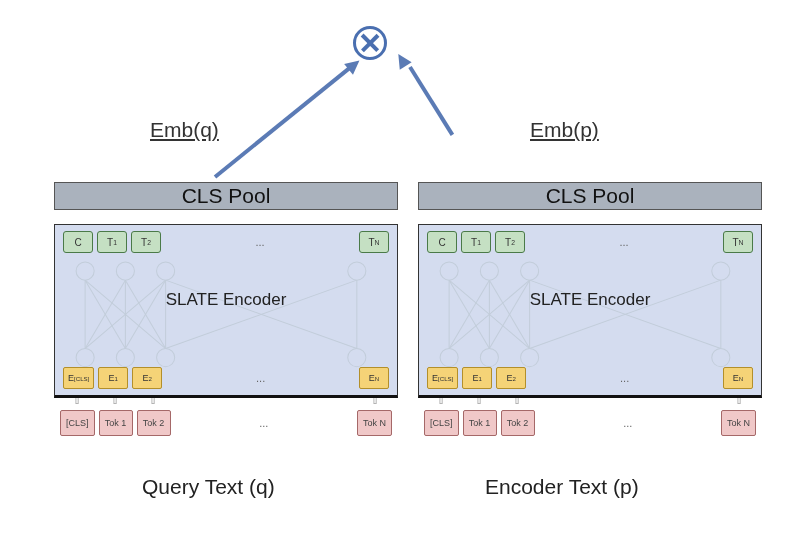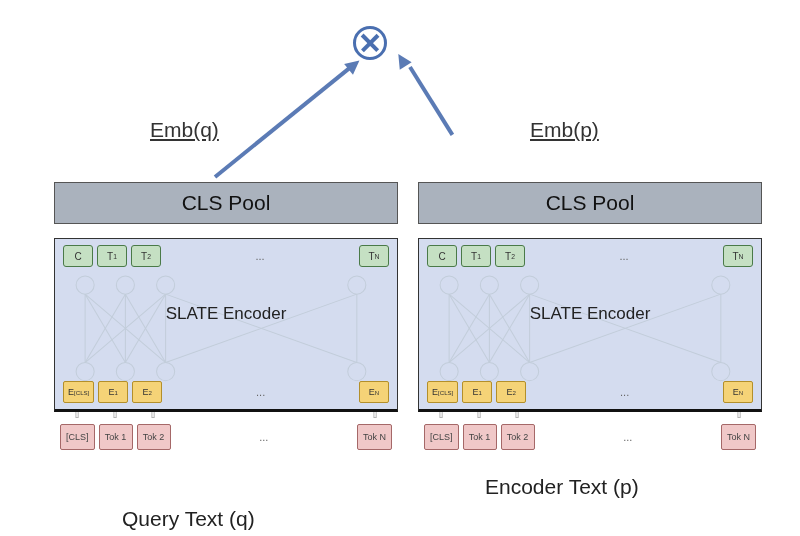--- a/index.html
+++ b/index.html
@@ -20,21 +20,21 @@
   .otimes-node::after  { transform: rotate(-45deg); }
 
   .arrow-line { position: absolute; height: 4px; background: #5b7bb5; transform-origin: left center; }
   .arrow-head { position: absolute; width: 0; height: 0; border-left: 14px solid #5b7bb5; border-top: 7px solid transparent; border-bottom: 7px solid transparent; }
 
   .emb-label { position: absolute; font-size: 21px; color: #333; text-decoration: underline; }
 
   .panel { position: absolute; width: 344px; top: 182px; }
   
   .cls-pool {
-    height: 42px; background: #aab2bd; border: 1.5px solid #555;
+    height: 28px; background: #aab2bd; border: 1.5px solid #555;
     display: flex; align-items: center; justify-content: center;
     font-size: 21px; color: #111; font-weight: 400;
   }
 
   .encoder-box {
     position: relative; margin-top: 14px; height: 174px;
     background: #d4dcef; border: 1.5px solid #333; border-bottom: 3px solid #111;
     padding: 6px 8px;
   }
 
@@ -246,14 +246,14 @@
   </div>
   <div class="in-row">
     <div class="in-token">[CLS]</div>
     <div class="in-token">Tok 1</div>
     <div class="in-token">Tok 2</div>
     <div class="dots-in">...</div>
     <div class="in-token">Tok N</div>
   </div>
 </div>
 
-<div class="caption" style="left:122px; top:475px;margin-top:32px;">Query Text (q)</div>
+<div class="caption" style="left:142px; top:475px;">Query Text (q)</div>
 <div class="caption" style="left:485px; top:475px;">Encoder Text (p)</div>
 
 </body></html>

